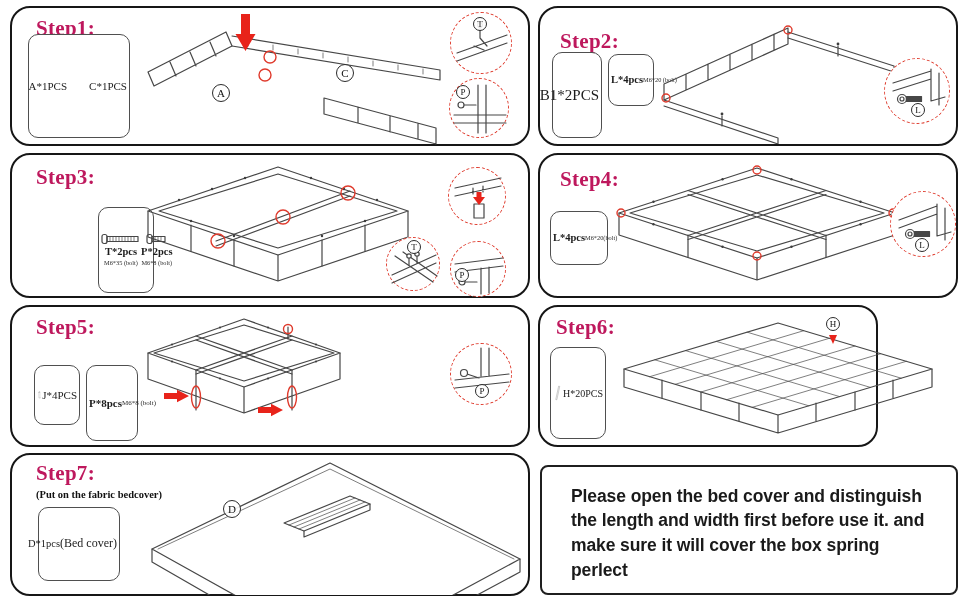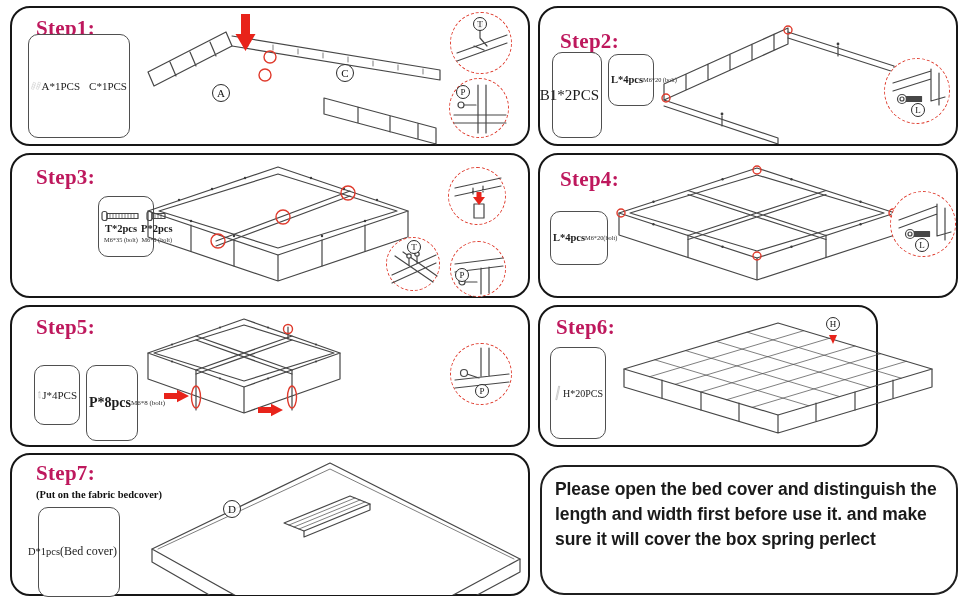--- a/index.html
+++ b/index.html
@@ -16,21 +16,21 @@
   .co{position:absolute;width:18px;height:18px;border:1.2px solid #2b2b2b;border-radius:50%;background:rgba(255,255,255,.9);display:flex;align-items:center;justify-content:center;font-size:11px;color:#111;box-sizing:border-box}
   .co.small{width:14px;height:14px;font-size:9px}
   .detail{position:absolute;border:1.7px dashed #df3a2c;border-radius:50%;background:#fff;box-sizing:border-box}
   .detail svg{position:absolute;left:0;top:0}
   .ln{stroke:#474747;stroke-width:1.2;fill:none;stroke-linecap:round;stroke-linejoin:round}
   .thin{stroke-width:.7}
   .lnf{stroke:#474747;stroke-width:1.2;fill:#fff;stroke-linejoin:round}
   .red{stroke:#df3a2c;fill:none;stroke-width:1.4}
   .redf{fill:#e8231a;stroke:none}
   .dots{fill:#3d3d3d;stroke:none}
-  #note{position:absolute;border:2.4px solid #1f1f1f;border-radius:24px;box-sizing:border-box;display:flex;align-items:flex-start;padding:10px 13px;background:#fff}
+  #note{position:absolute;border:2.4px solid #1f1f1f;border-radius:8px;box-sizing:border-box;display:flex;align-items:flex-end;padding:10px 29px;background:#fff}
   #note p{margin:0;font-family:"Liberation Sans",sans-serif;font-weight:bold;font-size:17.5px;line-height:1.42;color:#1a1a1a;letter-spacing:-0.1px}
   .arrow-down{position:absolute;width:0;height:0;border-left:4px solid transparent;border-right:4px solid transparent;border-top:9px solid #e8231a}
 </style>
 </head>
 <body>
 
 <div id="canvas">
 
   <div class="panel" style="left:10px;top:6px;width:520px;height:140px">
     <div class="title" style="left:24px;top:8px">Step1:</div>
@@ -39,21 +39,21 @@
       <svg width="94" height="72" viewBox="0 0 94 72">
         <g transform="rotate(20 24 36)">
             <rect x="15" y="5" width="17" height="61" class="ln"></rect>
             <path class="ln" d="M15 26h17M15 46h17"></path>
           </g>
         <g transform="rotate(20 67 36)">
             <rect x="59" y="3" width="16" height="63" class="ln"></rect>
             <path class="ln" d="M59 24h16M59 44h16"></path>
           </g>
       </svg>
-      <div style="display:flex;gap:9px">
+      <div style="display:flex;gap:22px">
         <span class="plabel">A*1PCS</span>
         <span class="plabel">C*1PCS</span>
       </div>
     </div>
 
 
     <svg style="position:absolute;left:126px;top:4px" width="312" height="134" viewBox="0 0 312 134">
       <path class="ln" d="M10 60 L88 20 M16 74 L94 34 M10 60 L16 74 M88 20 L94 34 M32 50 L38 64 M52 40 L58 54 M72 30 L78 44"></path>
       <path class="ln" d="M94 24 L302 58 M94 34 L302 68 M302 58v10"></path>
       <path class="ln thin" d="M110 29v5M135 33v5M160 37v5M185 41v5M210 45v5M235 49v5M260 53v5M285 57v5"></path>
@@ -133,21 +133,21 @@
       <div class="co small" style="left:26px;top:44px">
           <span>L</span>
         </div>
     </div>
   </div>
 
   <div class="panel" style="left:10px;top:153px;width:520px;height:145px">
     <div class="title" style="left:24px;top:10px">Step3:</div>
 
 
-    <div class="box hwbox" style="left:86px;top:41px;width:56px;height:61px">
+    <div class="box hwbox" style="left:86px;top:52px;width:56px;height:86px">
       <div class="hwcol">
         <svg width="40" height="12" viewBox="0 0 40 12">
             <rect x="1" y="1.5" width="5" height="9" rx="2" class="ln"></rect>
             <rect x="6" y="3.5" width="31" height="5" class="ln"></rect>
             <path class="ln thin" d="M9 3.5v5M12 3.5v5M15 3.5v5M18 3.5v5M21 3.5v5M24 3.5v5M27 3.5v5M30 3.5v5M33 3.5v5"></path>
           </svg>
         <span class="hname">T*2pcs</span>
         <span class="spec">M6*35 (bolt)</span>
       </div>
       <div class="hwcol">
@@ -268,21 +268,21 @@
       </svg>
       <span class="plabel">J*4PCS</span>
     </div>
 
     <div class="box hwbox" style="left:74px;top:58px;width:52px;height:76px">
       <svg width="22" height="12" viewBox="0 0 22 12">
           <rect x="1" y="1.5" width="5" height="9" rx="2" class="ln"></rect>
           <rect x="6" y="3.5" width="13" height="5" class="ln"></rect>
           <path class="ln thin" d="M9 3.5v5M12 3.5v5M15 3.5v5"></path>
         </svg>
-      <span class="hname" style="font-size:14px">P*8pcs</span>
+      <span class="hname" style="font-size:11px">P*8pcs</span>
       <span class="spec" style="font-size:7px">M6*8 (bolt)</span>
     </div>
 
     <svg style="position:absolute;left:126px;top:4px" width="214" height="134" viewBox="0 0 214 134">
       <path class="ln" d="M106 8 L202 42 L106 76 L10 42 Z"></path>
       <path class="ln" d="M106 14 L196 42 L106 70 L16 42 Z"></path>
       <path class="ln" d="M10 42v26 L106 102 v-26 M106 102 L202 68 V42"></path>
       <path class="ln" d="M58 25 L154 59 M58 29 L154 63 M154 25 L58 59 M154 29 L58 63"></path>
       <path class="ln" d="M58 59v40 M154 59v40 M150 16v12"></path>
       <circle class="dots" cx="82" cy="16.5" r="1.1"></circle>
@@ -333,21 +333,21 @@
     <div class="co small" style="left:286px;top:10px">
         <span>H</span>
       </div>
     <div class="arrow-down" style="left:289px;top:28px"></div>
   </div>
 
   <div class="panel" style="left:10px;top:453px;width:520px;height:143px">
     <div class="title" style="left:24px;top:6px">Step7:</div>
     <div class="subtitle" style="left:24px;top:34px">(Put on the fabric bedcover)</div>
 
-    <div class="box" style="left:26px;top:52px;width:82px;height:90px">
+    <div class="box" style="left:26px;top:52px;width:82px;height:74px">
       <svg width="74" height="42" viewBox="0 0 74 42">
         <path class="ln" d="M24 5 L52 5 L66 30 L9 30 Z M9 33h57 M9 36h57"></path>
       </svg>
       <span class="plabel" style="font-size:10.5px">D*1pcs</span>
       <span class="plabel" style="font-size:12px">(Bed cover)</span>
     </div>
 
     <svg style="position:absolute;left:116px;top:2px" width="404" height="138" viewBox="0 0 404 138">
       <path class="lnf" d="M24 92 L202 6 L392 102 L214 198 Z"></path>
       <path class="ln thin" d="M30 92 L202 12 L386 102"></path>

